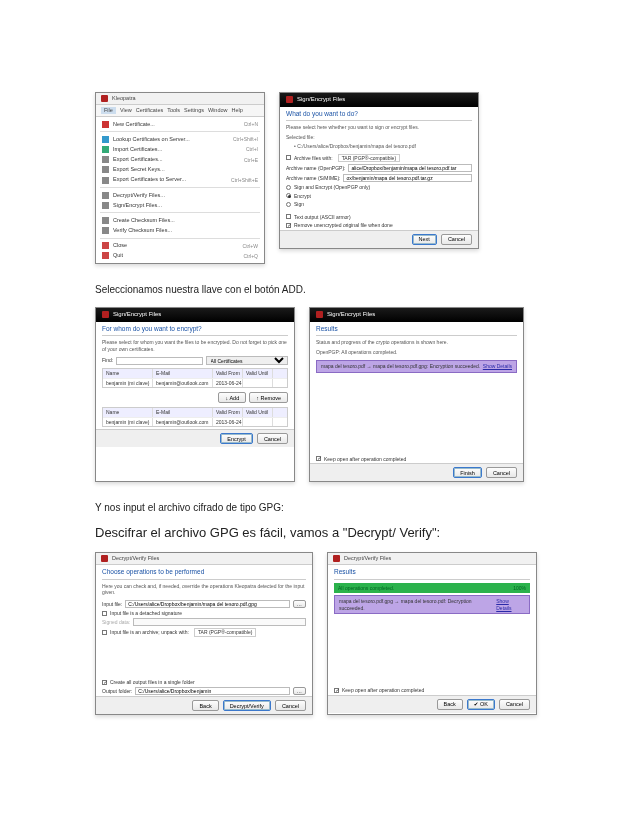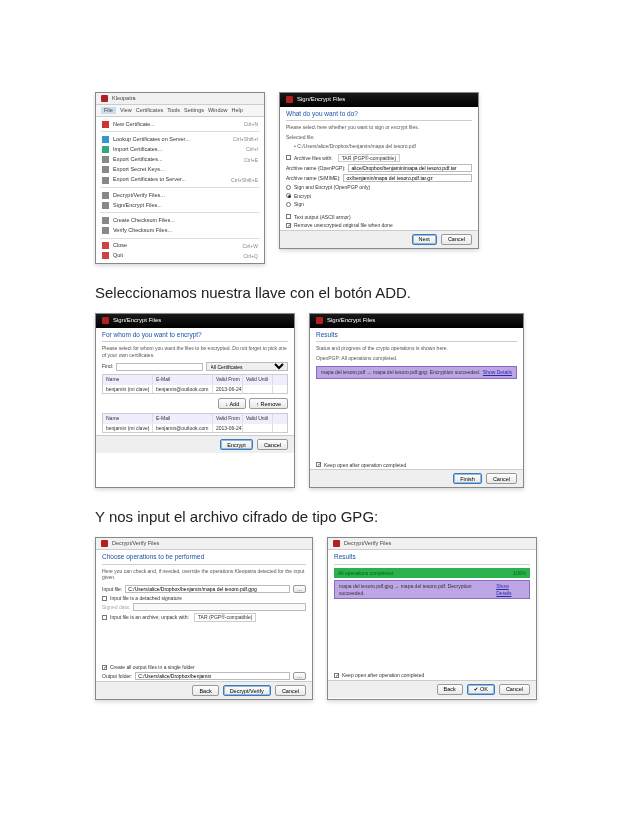--- a/index.html
+++ b/index.html
@@ -83,21 +83,21 @@
   .checkbox i { width:5px; height:5px; border:1px solid #777; display:inline-block; position:relative; }
   .checkbox.sel i::after { content:'✓'; font-size:5px; line-height:5px; position:absolute; top:-1px; left:0; color:#333; }
   .tbl { margin:2px 6px; border:1px solid #ccc; font-size:5px; }
   .tbl-h { display:flex; background:#eef; }
   .tbl-h span,.tbl-r span { padding:1px 3px; border-right:1px solid #ddd; overflow:hidden; white-space:nowrap; }
   .tbl-r { display:flex; border-top:1px solid #eee; }
   .col-name{ width:50px;} .col-mail{width:60px;} .col-from{width:30px;} .col-until{width:30px;}
   .purple-row { background:#bda5e6; border:1px solid #8a6bc4; margin:2px 6px; padding:2px 4px; font-size:5px; display:flex; justify-content:space-between; }
   .purple-row a { color:#2a2aa8; text-decoration:underline; }
   .green-bar { background:#2bb24c; margin:2px 6px; padding:2px 4px; font-size:5px; color:#062; display:flex; justify-content:space-between; }
-  .para { font-size:15px; color:#222; margin:0 0 12px; font-family: Arial; }
+  .para { font-size:10px; color:#222; margin:0 0 12px; font-family: Arial; }
   .para.big { font-size:13px; }
 </style>
 </head>
 <body>
 
 <div class="page">
 
   <div class="row" style="align-items:flex-start;">
 
     <div class="win" style="width:170px;">
@@ -307,20 +307,21 @@
           <span>Keep open after operation completed</span>
         </div>
       <div class="btnrow">
         <button class="btn primary">Finish</button>
         <button class="btn">Cancel</button>
       </div>
     </div>
   </div>
 
   <p class="para">Y nos input el archivo cifrado de tipo GPG:</p>
+  <p class="para big">Descifrar el archivo GPG es fácil, vamos a "Decrypt/ Verify":</p>
 
   <div class="row">
 
     <div class="win" style="width:218px;">
       <div class="win-title-light">
         <span class="red-icon"></span>
         <span>Decrypt/Verify Files</span>
       </div>
       <div class="blue-head">Choose operations to be performed</div>
       <div class="hr"></div>

